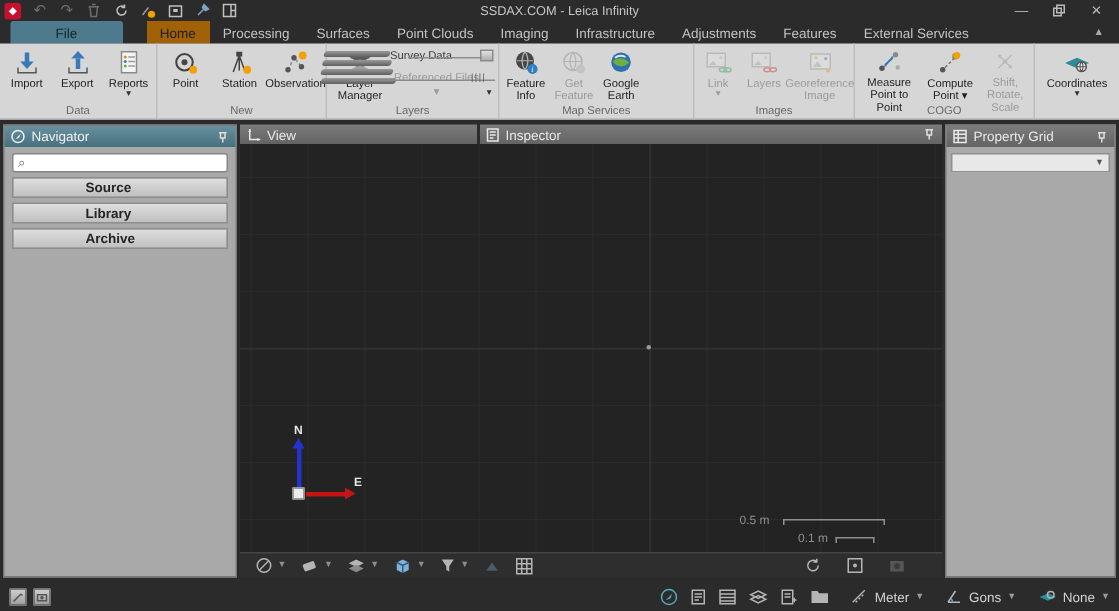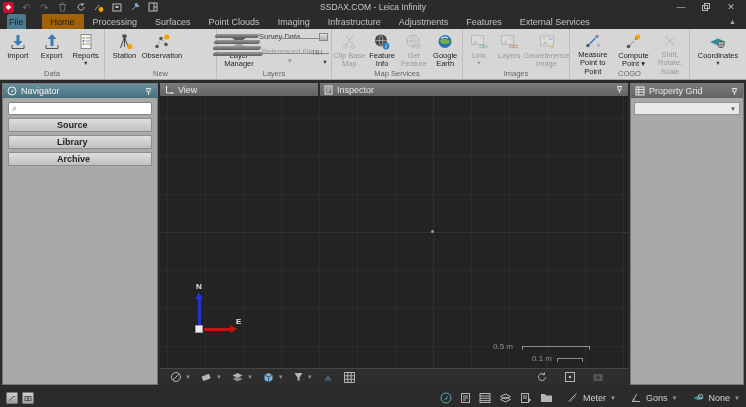--- a/index.html
+++ b/index.html
@@ -16,21 +16,21 @@
   .win-title { position:absolute; left:0; right:0; text-align:center; font-size:8.5px; color:#c6c6c6; pointer-events:none; }
   .wincontrols { margin-left:auto; display:flex; gap:16px; padding-right:10px; z-index:3; }
   .wc { color:#b9b9b9; font-size:9px; width:10px; text-align:center; line-height:14px;}
   .wc-restore { position:relative; width:8px; height:8px; margin-top:3px; }
   .wc-restore i { position:absolute; border:1px solid #b9b9b9; width:6px; height:6px; display:block; }
   .wc-restore i.b { left:0; top:2px; background:#2b2b2b; } .wc-restore i.f { left:2px; top:0; }
 
   
   .tabrow { position:absolute; top:14px; left:0; right:0; height:15px; display:flex; align-items:stretch; padding-left:7px; }
   .tab { font-size:9px; color:#c2c2c2; padding:3px 9px 2px; white-space:nowrap; }
-  .tab-file { background:#4d7a8c; color:#12262e; border-radius:2px 2px 0 0; margin-right:16px; padding:3px 2px 2px; }
+  .tab-file { background:#4d7a8c; color:#12262e; border-radius:2px 2px 0 0; margin-right:16px; padding:3px 30px 2px; }
   .tab-active { background:#a16207; color:#1d1d1d; }
   .ribbon-collapse { margin-left:auto; color:#a8a8a8; font-size:7px; padding:4px 10px 0 0; }
 
   
   .ribbon { position:absolute; top:29px; left:0; right:0; height:51px; background:#d6d6d6; display:flex; border-bottom:1px solid #a8a8a8; }
   .rgroup { position:relative; height:100%; border-right:1px solid #bdbdbd; padding:1px 1px 10px; display:flex; }
   .rgroup-label { position:absolute; bottom:0; left:0; right:0; text-align:center; font-size:7.5px; color:#666; line-height:10px; }
   .rbtn { display:flex; flex-direction:column; align-items:center; padding-top:2px; font-size:7.5px; color:#1e1e1e; text-align:center; line-height:1.12; }
   .rbtn .ric { height:19px; display:flex; align-items:center; justify-content:center; margin-bottom:1px; }
   .rbtn .dd { font-size:5.5px; color:#333; line-height:5px; margin-top:1px; }
@@ -204,20 +204,30 @@
               <rect x="7.5" y="10.5" width="4.5" height="1" fill="#9a9a9a"></rect>
             </svg>
         </span>
         <span>Reports</span>
         <span class="dd">▼</span>
       </div>
       <div class="rgroup-label">Data</div>
     </div>
 
     <div class="rgroup" style="width:113px">
+      <div class="rbtn" style="width:36px">
+        <span class="ric">
+          <svg width="18" height="18" viewBox="0 0 18 18">
+              <circle cx="8" cy="8.5" r="5.5" fill="none" stroke="#444" stroke-width="1.4"></circle>
+              <circle cx="8" cy="8.5" r="2" fill="#444"></circle>
+              <circle cx="13.8" cy="13.5" r="2.6" fill="#f2a100"></circle>
+            </svg>
+        </span>
+        <span>Point</span>
+      </div>
       <div class="rbtn" style="width:37px">
         <span class="ric">
           <svg width="18" height="18" viewBox="0 0 18 18">
               <path d="M8.5 4L4.5 15M8.5 4l4 11M8.5 5v9" stroke="#444" fill="none"></path>
               <rect x="6.5" y="1.5" width="4" height="3.2" fill="#444"></rect>
               <circle cx="13.8" cy="13.5" r="2.6" fill="#f2a100"></circle>
             </svg>
         </span>
         <span>Station</span>
       </div>
@@ -262,30 +272,20 @@
         <span class="gl-text">Survey Data</span>
         <div class="gl-line" style="left:58px; top:8px; width:56px;"></div>
         <div class="gl-handle" style="left:106px; top:3px;"></div>
         <div class="gl-line" style="left:20px; top:23px; width:96px;"></div>
         <span class="gl-ticks" style="left:100px; top:19px;">||||</span>
       </div>
       <div class="rgroup-label">Layers</div>
     </div>
 
     <div class="rgroup" style="width:131px">
-      <div class="rbtn disabled" style="width:33px">
-        <span class="ric">
-          <svg width="16" height="18" viewBox="0 0 16 18">
-              <path d="M5 3l7 9M12 3L5 12" stroke="#7a9ab0" fill="none"></path>
-              <circle cx="4.5" cy="13.5" r="1.8" fill="none" stroke="#7a9ab0"></circle>
-              <circle cx="12" cy="13.5" r="1.8" fill="none" stroke="#7a9ab0"></circle>
-            </svg>
-        </span>
-        <span>Clip Base Map</span>
-      </div>
       <div class="rbtn" style="width:33px">
         <span class="ric">
           <svg width="18" height="18" viewBox="0 0 18 18">
               <circle cx="8" cy="7.5" r="6" fill="#474747"></circle>
               <path d="M2.5 7.5h11M8 1.5c-2.5 3-2.5 9 0 12M8 1.5c2.5 3 2.5 9 0 12" stroke="#b5b5b5" fill="none" stroke-width=".8"></path>
               <circle cx="13" cy="13" r="3.4" fill="#2f7fc4"></circle>
               <text x="13" y="15.2" font-size="5.5" fill="#fff" text-anchor="middle" font-family="Liberation Serif, serif" font-style="italic">i</text>
             </svg>
         </span>
         <span>Feature Info</span>

